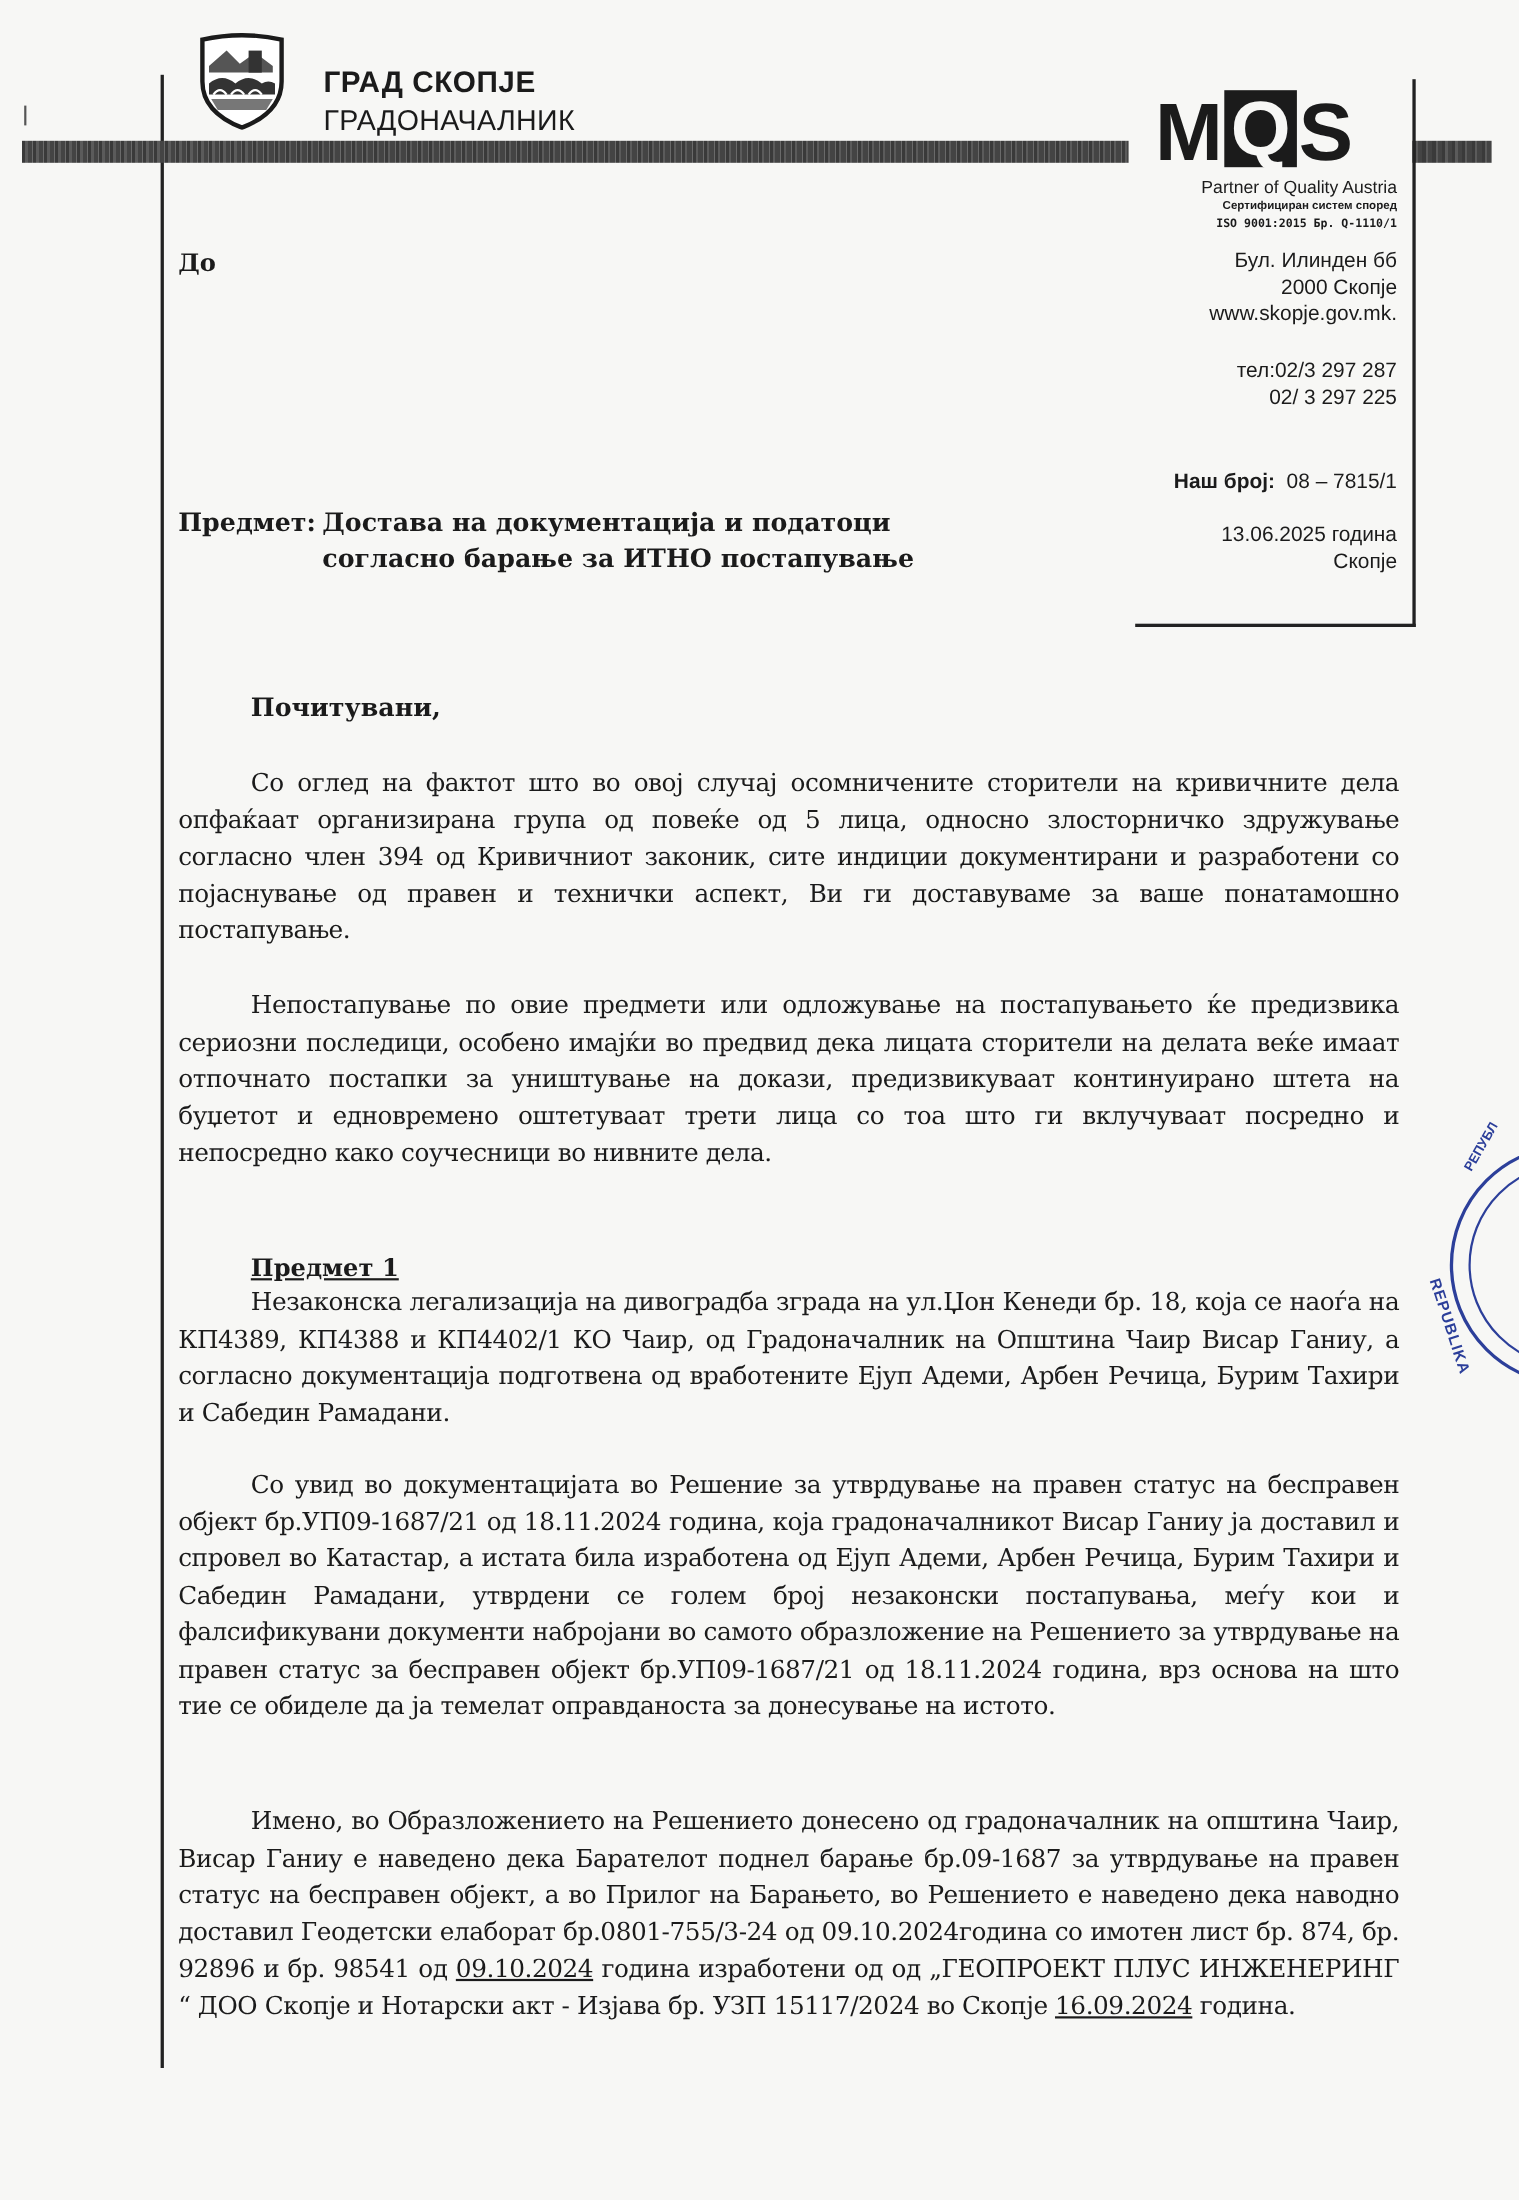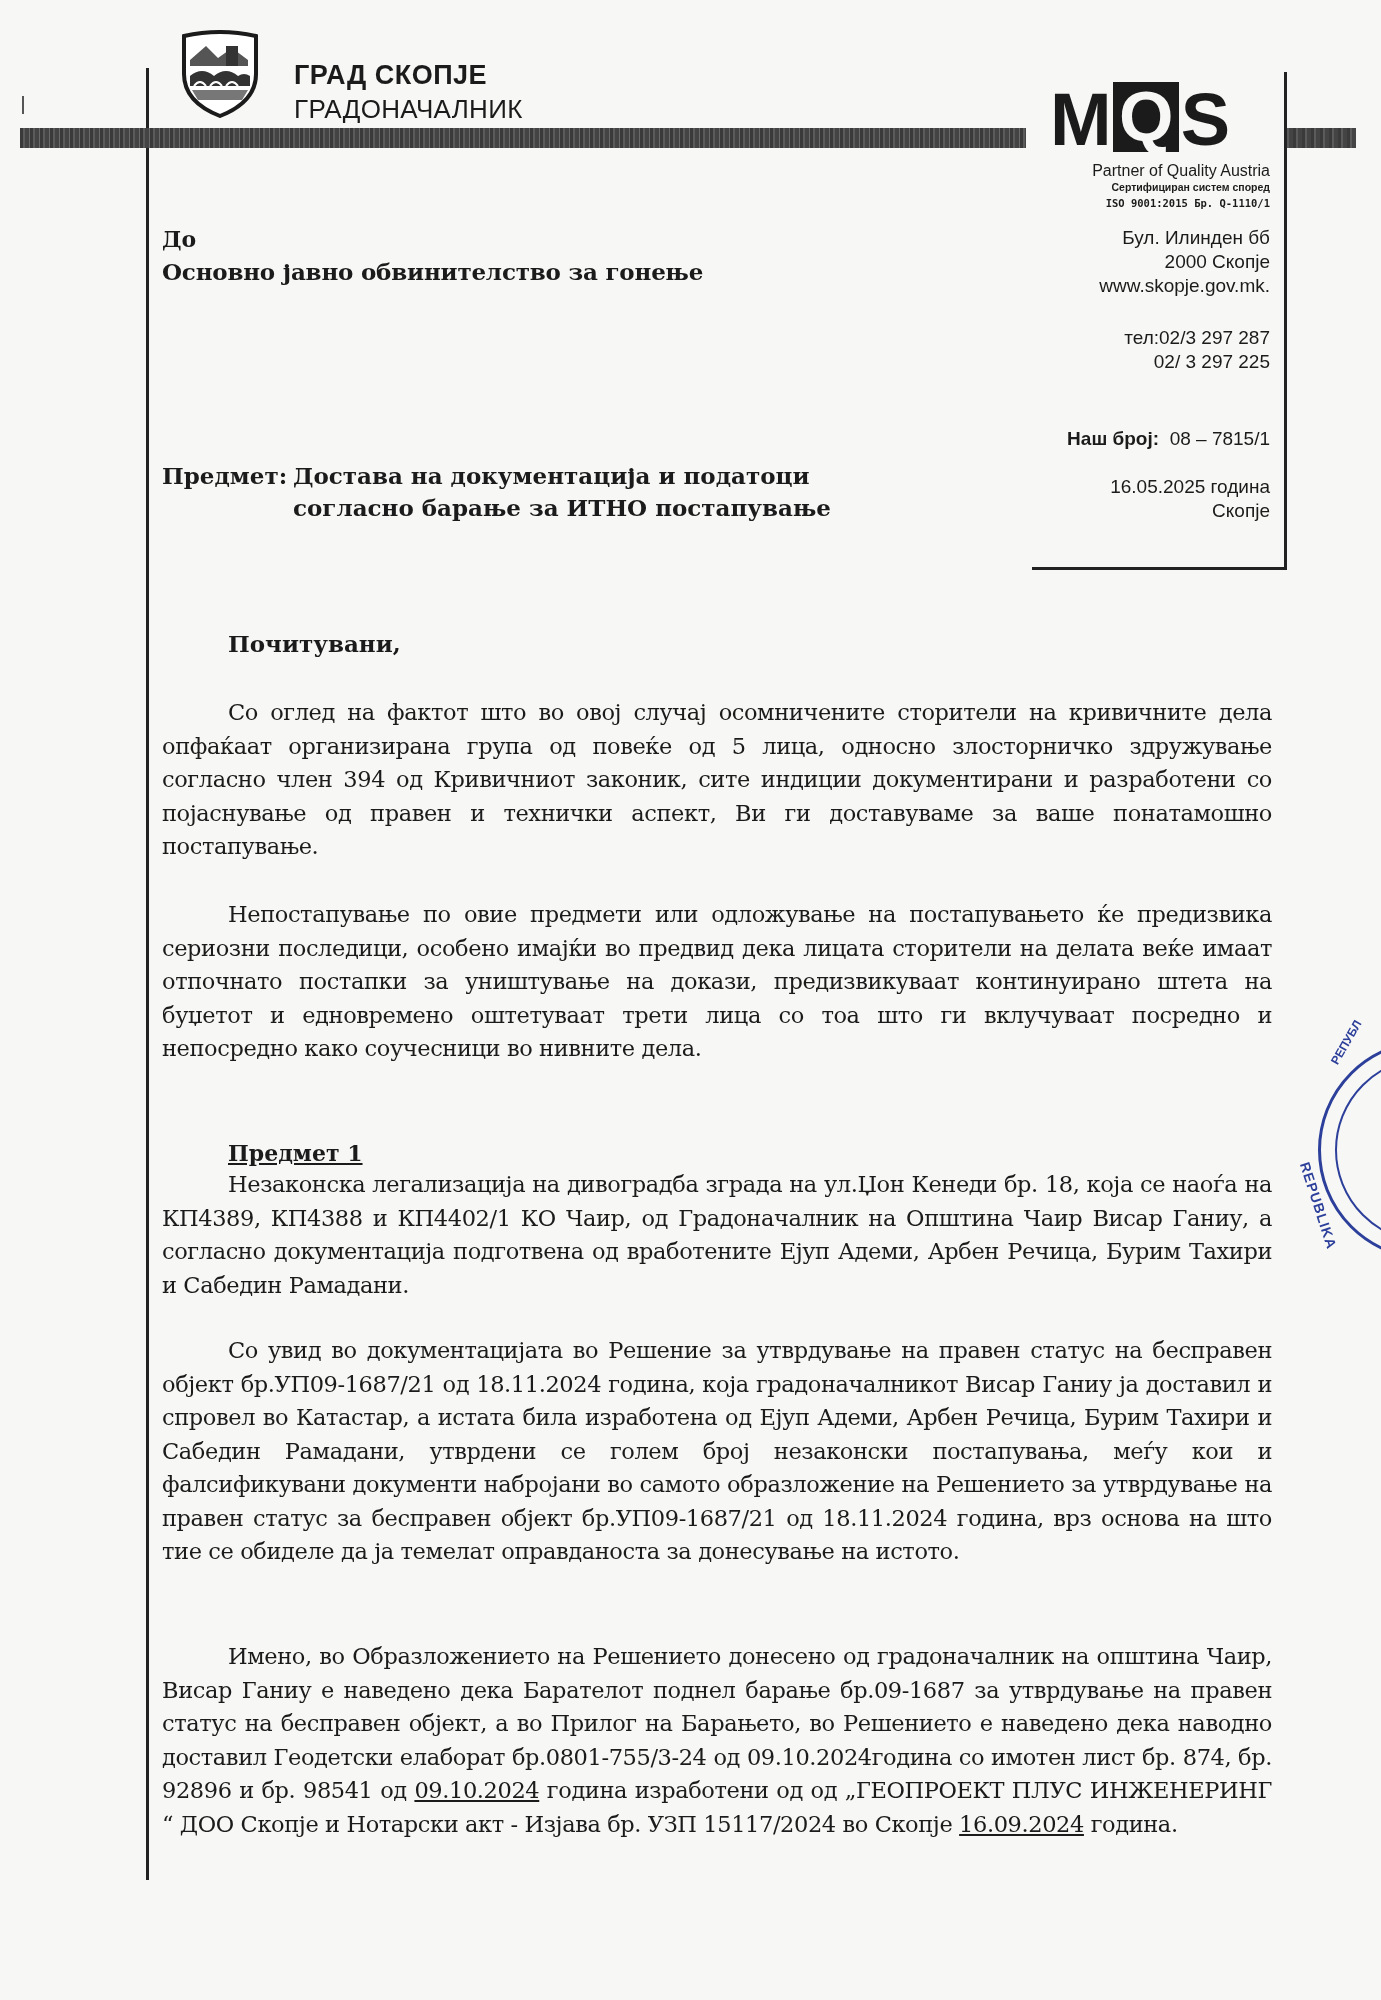--- a/index.html
+++ b/index.html
@@ -111,25 +111,24 @@
 
   <div class="addr a1">Бул. Илинден бб</div>
   <div class="addr a2">2000 Скопје</div>
   <div class="addr a3">www.skopje.gov.mk.</div>
   <div class="addr t1">тел:02/3 297 287</div>
   <div class="addr t2">02/ 3 297 225</div>
 
   <div class="ref-no">
     <b>Наш број:</b>&nbsp;&nbsp;<span>08 – 7815/1</span>
   </div>
-  <div class="ref-date">16.05.2025 година</div>
+  <div class="ref-date">13.06.2025 година</div>
   <div class="ref-city">Скопје</div>
 
   <div class="to-label">До</div>
-  <div class="to-line l1">Основно јавно обвинителство за гонење</div>
 
   <div class="subject-label">Предмет:</div>
   <div class="subject-l1">Достава на документација и податоци</div>
   <div class="subject-l2">согласно барање за ИТНО постапување</div>
 
   <div class="salutation">Почитувани,</div>
   <div class="para p1">Со оглед на фактот што во овој случај осомничените сторители на кривичните дела опфаќаат организирана група од повеќе од 5 лица, односно злосторничко здружување согласно член 394 од Кривичниот законик, сите индиции документирани и разработени со појаснување од правен и технички аспект, Ви ги доставуваме за ваше понатамошно постапување.</div>
   <div class="para p2">Непостапување по овие предмети или одложување на постапувањето ќе предизвика сериозни последици, особено имајќи во предвид дека лицата сторители на делата веќе имаат отпочнато постапки за уништување на докази, предизвикуваат континуирано штета на буџетот и едновремено оштетуваат трети лица со тоа што ги вклучуваат посредно и непосредно како соучесници во нивните дела.</div>
   <div class="section-title">Предмет 1</div>
   <div class="para p3">Незаконска легализација на дивоградба зграда на ул.Џон Кенеди бр. 18, која се наоѓа на КП4389, КП4388 и КП4402/1 КО Чаир, од Градоначалник на Општина Чаир Висар Ганиу, а согласно документација подготвена од вработените Ејуп Адеми, Арбен Речица, Бурим Тахири и Сабедин Рамадани.</div>

